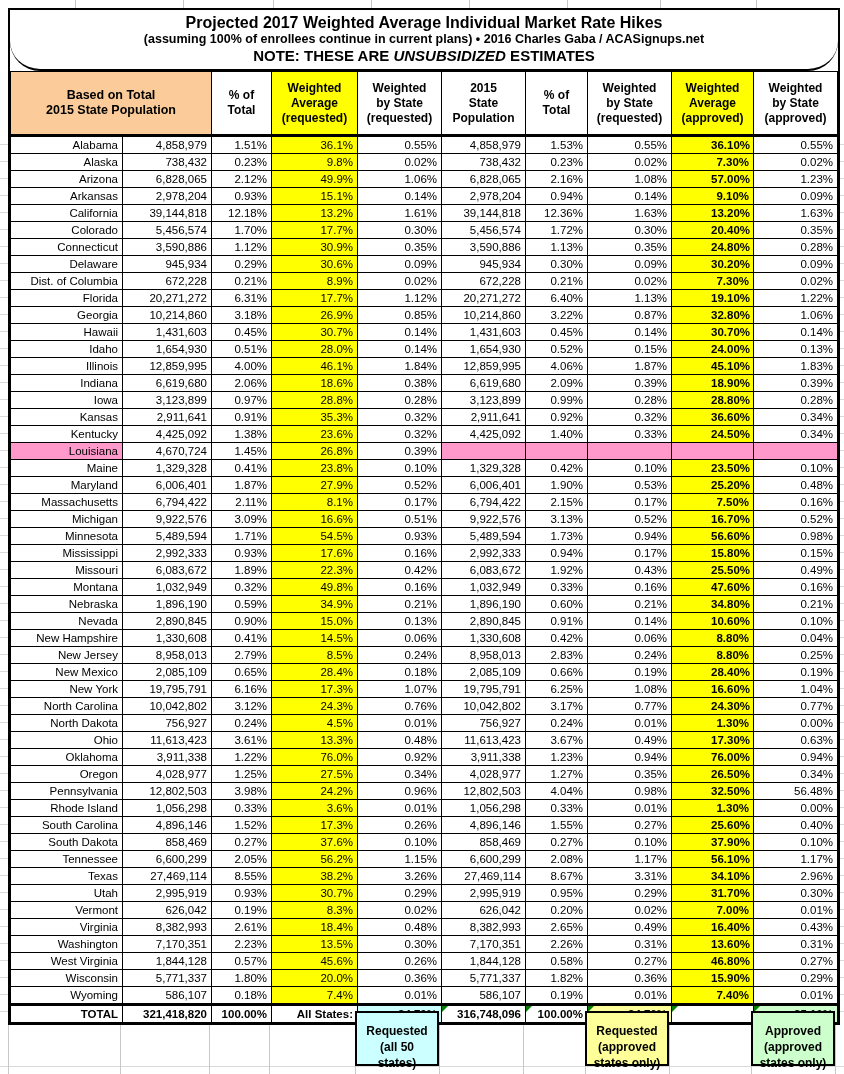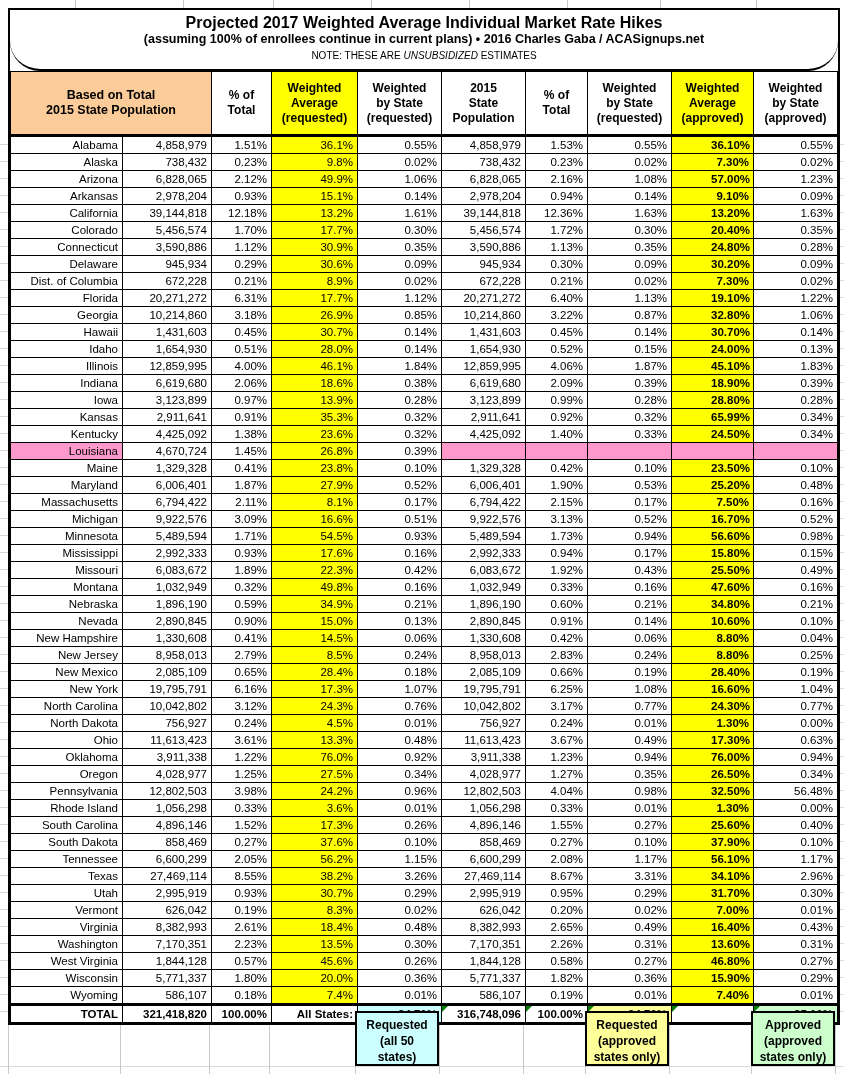--- a/index.html
+++ b/index.html
@@ -8,21 +8,21 @@
   
   .vtick{position:absolute;width:1px;background:#c9c9c9;}
   .side-strip{position:absolute;top:128px;height:885px;
         background:repeating-linear-gradient(to bottom,transparent 0px,transparent 16px,#d9d9d9 16px,#d9d9d9 17px);}
   .hline{position:absolute;height:1px;background:#d9d9d9;}
 
   .sheet{position:absolute;left:8px;top:8px;width:828px;border:2px solid #000;background:#fff;z-index:2;}
   .title-block{border-bottom:2px solid #000;text-align:center;padding:3px 0 4px 0;border-radius:30px;}
   .title-line1{font-size:16px;font-weight:bold;line-height:19px;}
   .title-line2{font-size:12.5px;font-weight:bold;line-height:15px;}
-  .title-line3{font-size:10px;font-weight:normal;line-height:18px;}
+  .title-line3{font-size:15px;font-weight:bold;line-height:18px;}
 
   table{border-collapse:collapse;table-layout:fixed;width:100%;}
   th,td{border:1px solid #000;overflow:hidden;white-space:nowrap;}
   th{height:62px;font-size:12px;font-weight:bold;text-align:center;vertical-align:middle;
      white-space:pre-line;line-height:15px;border-bottom:3px solid #000;padding:0 1px;}
   th.peach{background:var(--header-peach);font-size:12.5px;}
   th.yellow{background:var(--highlight-yellow);}
   td{height:16px;font-size:11.5px;text-align:right;padding:0 4px 0 1px;vertical-align:middle;}
   td.c3{background:var(--highlight-yellow);}
   td.c8{background:var(--highlight-yellow);font-weight:bold;padding-left:39px;}
@@ -31,21 +31,21 @@
   tr.total-row td{font-weight:bold;border-top:3px solid #000;position:relative;font-size:11.5px;}
   tr.total-row td.t4{background:var(--total-cyan);}
   tr.total-row td.t7{background:var(--foot-yellow);}
   tr.total-row td.t8{background:#fff;font-weight:bold;}
   tr.total-row td.t9{background:var(--foot-green);}
   .flag{position:absolute;top:0;left:0;width:0;height:0;
         border-top:6px solid var(--flag-green);border-right:6px solid transparent;}
 
   .footnote{position:absolute;top:1011px;width:84px;height:55px;border:2px solid #000;
         box-sizing:border-box;z-index:3;text-align:center;font-size:12px;font-weight:bold;
-        line-height:16px;white-space:pre-line;padding-top:4px;}
+        line-height:16px;white-space:pre-line;padding-top:10px;}
   .fn-cyan{left:355px;background:var(--total-cyan);}
   .fn-yellow{left:585px;background:var(--foot-yellow);}
   .fn-green{left:751px;background:var(--foot-green);}
 </style>
 </head>
 <body>
 
 <div class="page">
 
   <div id="margin-grid">
@@ -299,38 +299,38 @@
             <td class="c5">6,619,680</td>
             <td class="c6">2.09%</td>
             <td class="c7">0.39%</td>
             <td class="c8">18.90%</td>
             <td class="c9">0.39%</td>
           </tr>
           <tr>
             <td class="c0">Iowa</td>
             <td class="c1">3,123,899</td>
             <td class="c2">0.97%</td>
-            <td class="c3">13.9%</td>
+            <td class="c3">28.8%</td>
             <td class="c4">0.28%</td>
             <td class="c5">3,123,899</td>
             <td class="c6">0.99%</td>
             <td class="c7">0.28%</td>
             <td class="c8">28.80%</td>
             <td class="c9">0.28%</td>
           </tr>
           <tr>
             <td class="c0">Kansas</td>
             <td class="c1">2,911,641</td>
             <td class="c2">0.91%</td>
             <td class="c3">35.3%</td>
             <td class="c4">0.32%</td>
             <td class="c5">2,911,641</td>
             <td class="c6">0.92%</td>
             <td class="c7">0.32%</td>
-            <td class="c8">65.99%</td>
+            <td class="c8">36.60%</td>
             <td class="c9">0.34%</td>
           </tr>
           <tr>
             <td class="c0">Kentucky</td>
             <td class="c1">4,425,092</td>
             <td class="c2">1.38%</td>
             <td class="c3">23.6%</td>
             <td class="c4">0.32%</td>
             <td class="c5">4,425,092</td>
             <td class="c6">1.40%</td>

